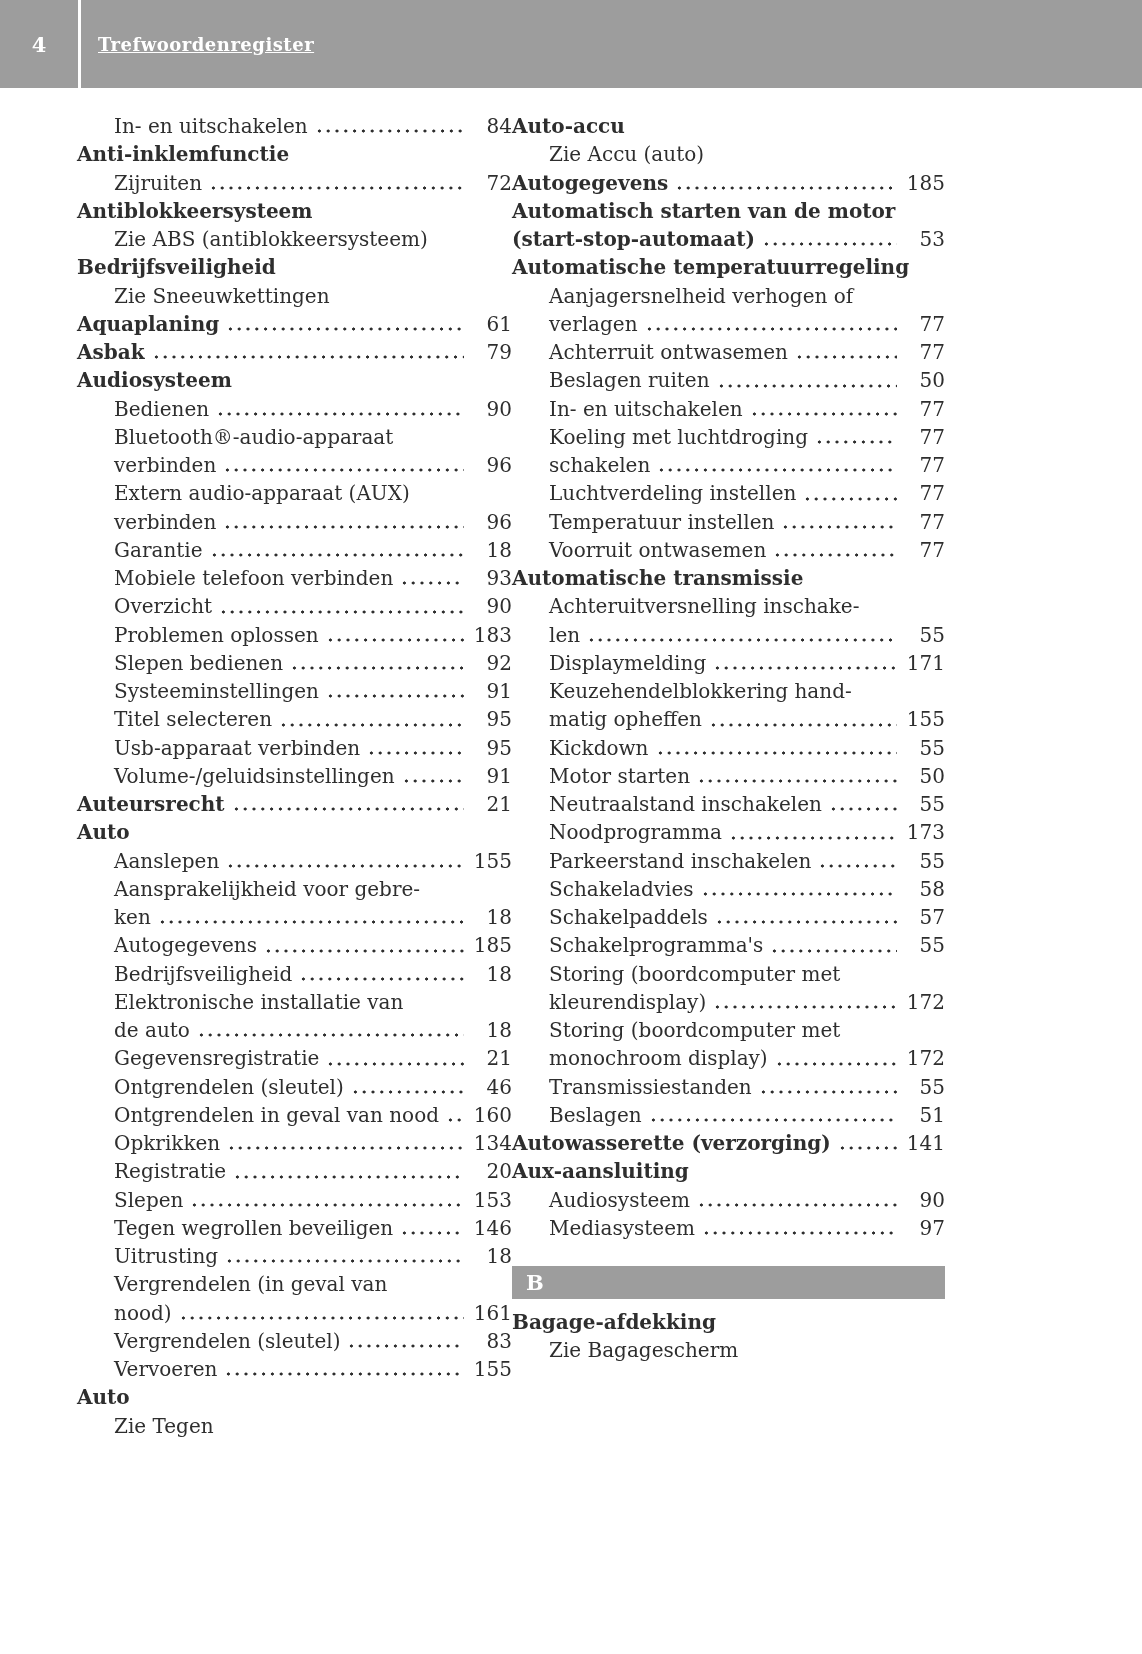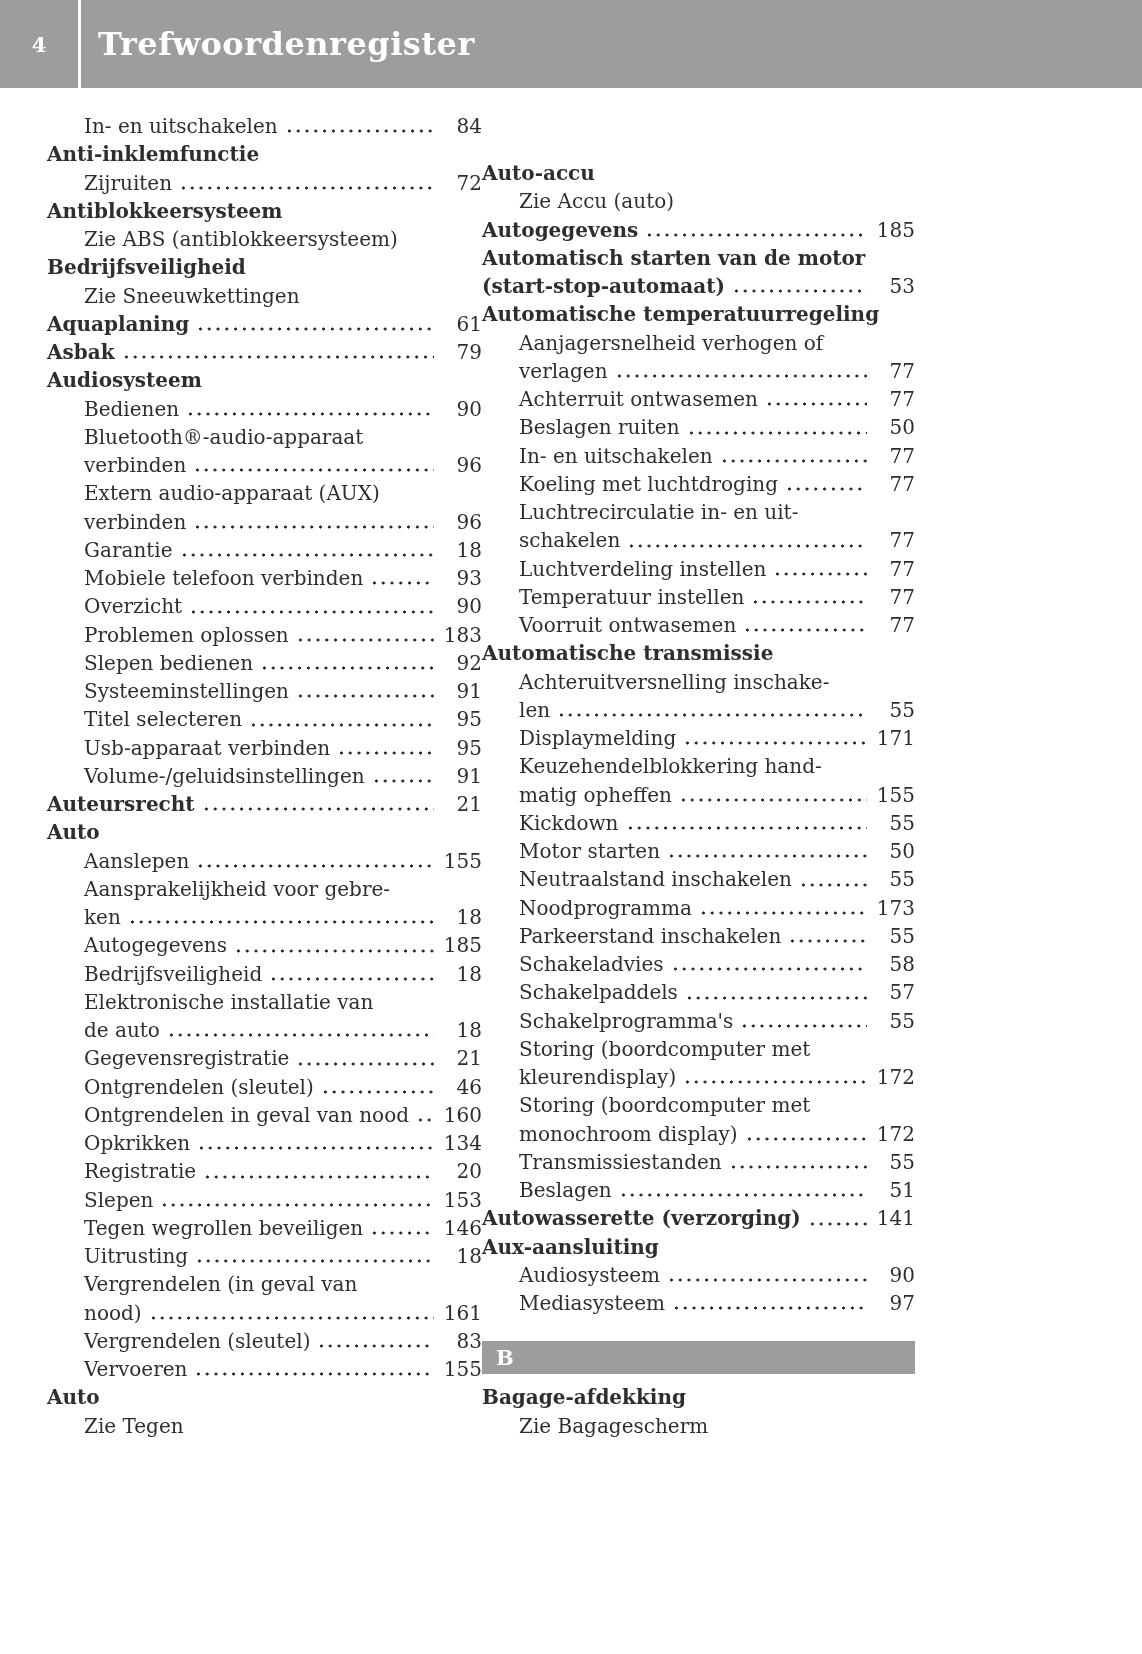--- a/index.html
+++ b/index.html
@@ -28,28 +28,28 @@
   }
   .header .divider {
     width: 3px;
     height: 88px;
     background: #ffffff;
     flex-shrink: 0;
   }
   .header .title {
     color: #ffffff;
     font-weight: bold;
-    font-size: 32px;
+    font-size: 18px;
     padding-left: 17px;
     letter-spacing: 0.5px;
+    text-decoration: underline;
   }
   .content {
     display: flex;
-    padding: 24px 0 0 47px;
-    align-items: flex-end;
+    padding: 24px 0 0 77px;
   }
   .col { width: 435px; }
   .col.col-right { width: 433px; }
   .row {
     display: flex;
     height: 28.25px;
     font-size: 20px;
     white-space: nowrap;
   }
   .row .label { line-height: 28.25px; }
@@ -349,23 +349,20 @@
           <span class="label">In- en uitschakelen</span>
           <span class="dots"></span>
           <span class="pagenum">77</span>
         </div>
         <div class="row sub">
           <span class="label">Koeling met luchtdroging</span>
           <span class="dots"></span>
           <span class="pagenum">77</span>
         </div>
         <div class="row sub">
-          <span class="label">Luchtrecirculatie in- en uit-</span>
-        </div>
-        <div class="row sub">
           <span class="label">schakelen</span>
           <span class="dots"></span>
           <span class="pagenum">77</span>
         </div>
         <div class="row sub">
           <span class="label">Luchtverdeling instellen</span>
           <span class="dots"></span>
           <span class="pagenum">77</span>
         </div>
         <div class="row sub">

